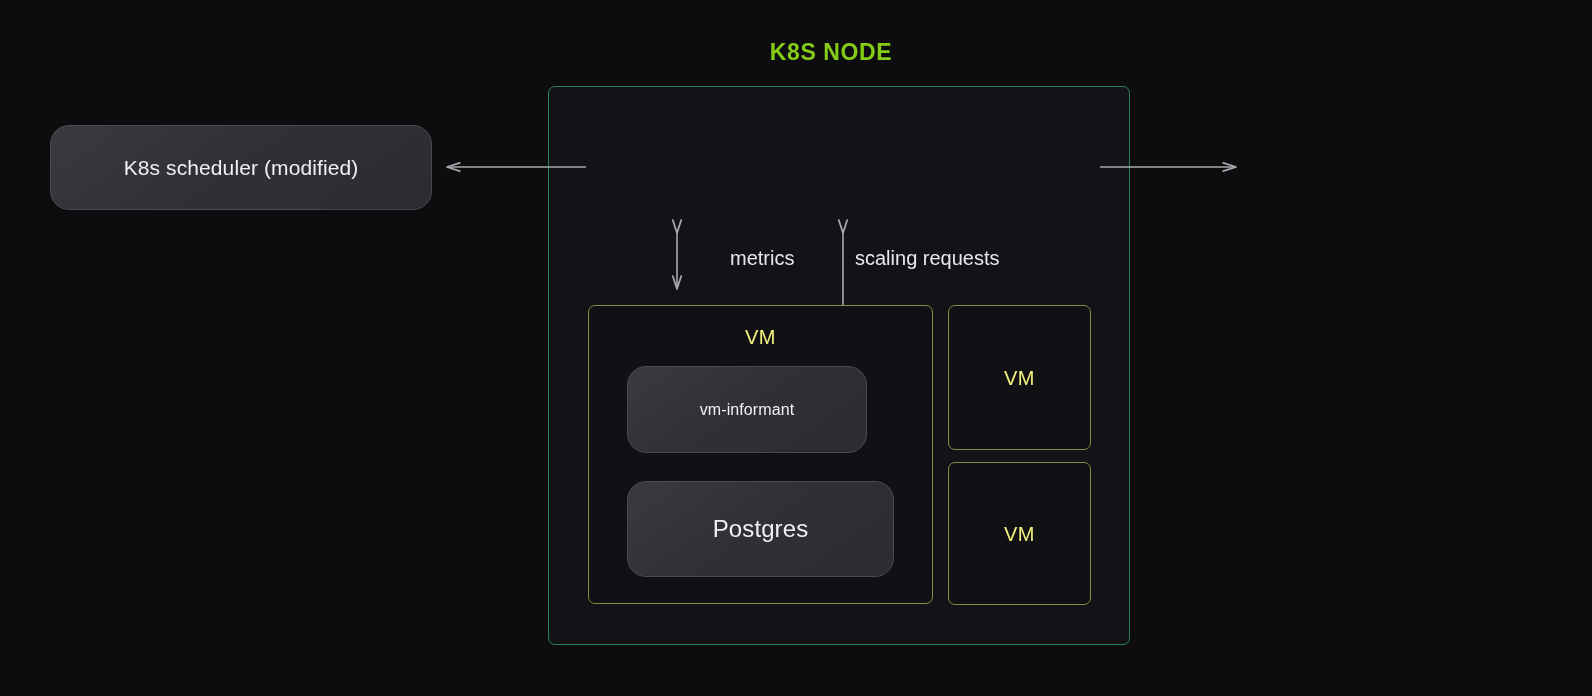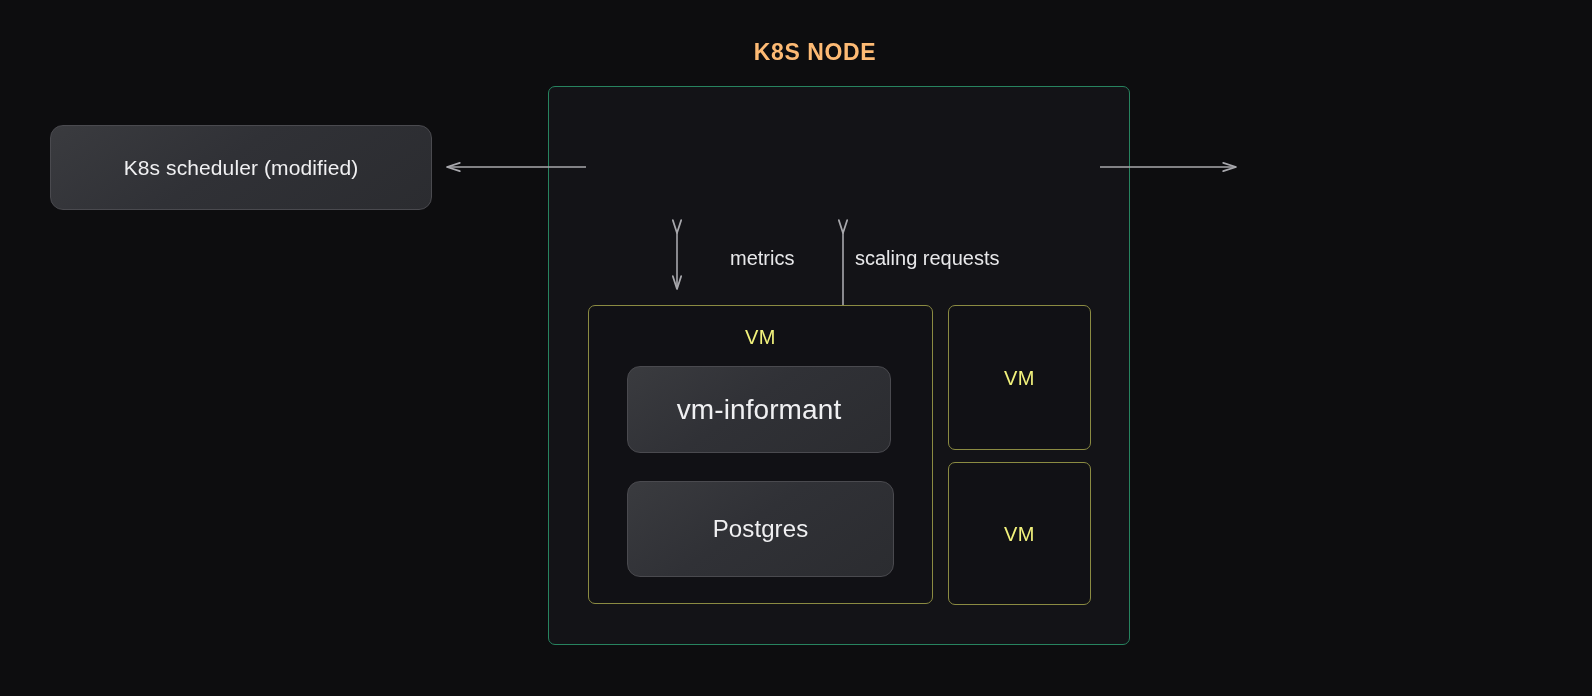--- a/index.html
+++ b/index.html
@@ -16,25 +16,25 @@
     position: relative;
     width: 1592px;
     height: 696px;
     background: #0d0d0f;
     overflow: hidden;
   }
 
   
   .node-title {
     position: absolute;
-    left: 524px;
+    left: 540px;
     top: 39px;
     width: 582px;
     text-align: center;
-    color: #fdba74;
+    color: #84cc16;
     font-size: 23px;
     font-weight: bold;
     letter-spacing: 0.6px;
   }
 
   
   .k8s-node {
     position: absolute;
     left: 548px;
     top: 86px;
@@ -44,21 +44,21 @@
     border: 1.5px solid #27835f;
     border-radius: 7px;
     background: #131317;
   }
 
   
   .box {
     position: absolute;
     box-sizing: border-box;
     border: 1px solid #4a4a4f;
-    border-radius: 13px;
+    border-radius: 19px;
     background: linear-gradient(145deg, #3a3b3f 0%, #303136 45%, #2b2c30 100%);
     color: #f0f0f2;
     display: flex;
     align-items: center;
     justify-content: center;
     font-size: 21px;
     font-weight: 400;
     letter-spacing: 0.1px;
   }
 
@@ -76,23 +76,23 @@
   }
   .box-neonvm {
     left: 1246px;
     top: 125px;
     width: 269px;
     height: 85px;
   }
   .box-informant {
     left: 627px;
     top: 366px;
-    width: 264px;
+    width: 240px;
     height: 87px;
-    font-size: 28px;
+    font-size: 16px;
   }
   .box-postgres {
     left: 627px;
     top: 481px;
     width: 267px;
     height: 96px;
     font-size: 24px;
   }
 
   

